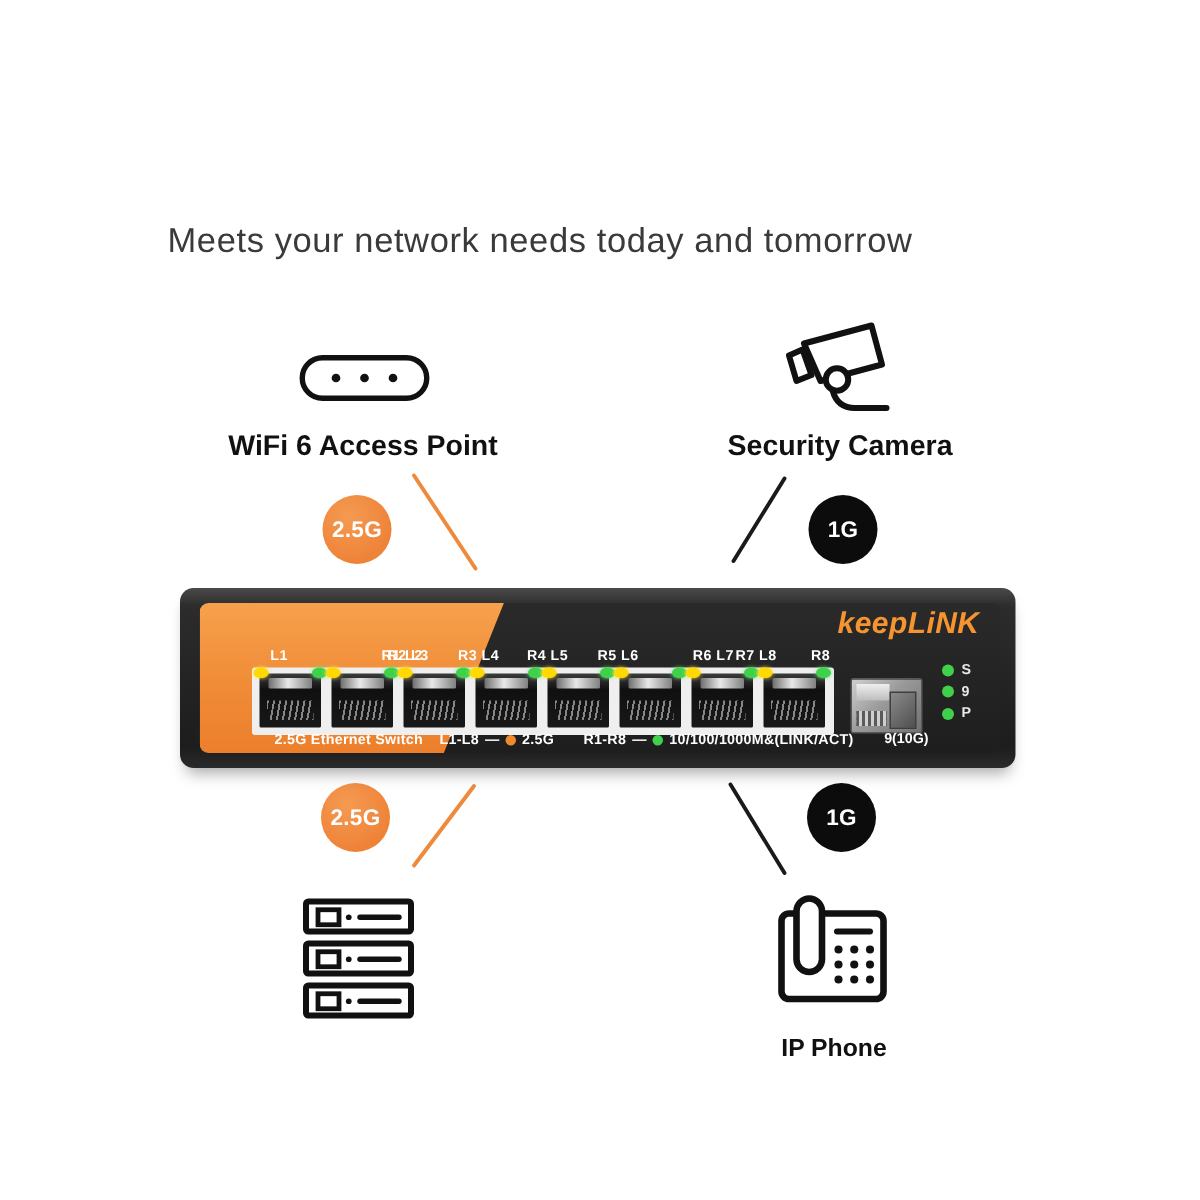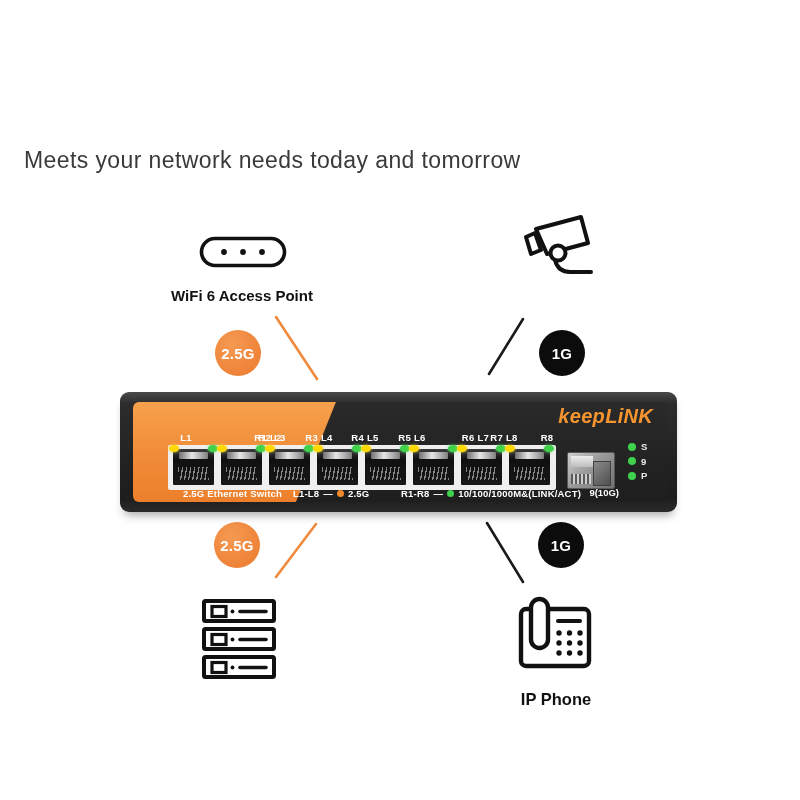--- a/index.html
+++ b/index.html
@@ -3,26 +3,26 @@
 <meta charset="utf-8">
 <style>
   html,body{margin:0;padding:0;background:#fff;}
   .canvas{position:relative;width:800px;height:800px;background:#ffffff;overflow:hidden;
           font-family:"Liberation Sans",sans-serif;color:#141414;}
   .abs{position:absolute;}
 
   
   .title{left:0;top:86px;width:800px;text-align:center;font-size:43px;font-weight:500;
          letter-spacing:1px;color:#161616;}
-  .subtitle{left:0;top:147px;width:720px;font-size:23px;font-weight:400;
-            letter-spacing:.4px;color:#3a3a3a;padding-left:24px;}
+  .subtitle{left:0;top:147px;width:720px;text-align:center;font-size:23px;font-weight:400;
+            letter-spacing:.4px;color:#3a3a3a;}
 
   
   .dev-label{width:220px;text-align:center;font-weight:700;color:#111;}
-  .lab-top{font-size:15px;}
+  .lab-top{font-size:19px;}
   .lab-bot{font-size:16.5px;}
 
   
   .badge{width:46px;height:46px;border-radius:50%;display:flex;align-items:center;
          justify-content:center;color:#fff;font-weight:700;font-size:15px;letter-spacing:.2px;}
   .badge.orange{background:radial-gradient(circle at 38% 32%,#f59a52,#ee8338 70%);}
   .badge.black{background:#0c0c0c;}
 
   
   .icon svg{display:block;}
@@ -55,21 +55,21 @@
         opacity:.85;}
   .led{position:absolute;width:10px;height:7px;border-radius:50%;top:-4px;}
   .led.yellow{left:-4px;background:#ffd900;box-shadow:0 0 3px #ffe34d;}
   .led.green{right:-4px;background:#3fd14b;box-shadow:0 0 3px #6ee877;}
 
   
   .cap{position:absolute;font-size:9.5px;font-weight:700;color:#fff;letter-spacing:.2px;white-space:nowrap;}
   .cap-model{left:50px;top:86px;}
   .legend{display:flex;align-items:center;gap:4px;}
   .legend-l{left:160px;top:86px;}
-  .legend-r{left:268px;top:86px;align-items:center;}
+  .legend-r{left:256px;top:86px;align-items:center;}
   .dot{display:inline-block;width:7px;height:7px;border-radius:50%;}
   .dot.orange{background:#f08a2e;}
   .dot.green{background:#3fd14b;}
 
   
   .sfp{position:absolute;left:434px;top:50px;width:46px;height:35px;border:1px solid #585858;
        border-radius:2px;background:linear-gradient(135deg,#cfcfcf 0%,#9a9a9a 45%,#717171 100%);}
   .sfp::before{content:"";position:absolute;left:3px;top:3px;width:22px;height:11px;
        background:linear-gradient(180deg,#efefef,#bdbdbd);}
   .sfp::after{content:"";position:absolute;left:3px;bottom:4px;width:20px;height:10px;
@@ -116,20 +116,21 @@
   <div class="abs icon" style="left:517px;top:209px;">
     <svg width="86" height="72" viewBox="0 0 86 72">
       <g fill="none" stroke="#111" stroke-width="4" stroke-linejoin="round" stroke-linecap="round">
         <path d="M19 20 L64 8 L71 34 L30 45 Z" fill="#fff"></path>
         <path d="M9 28 L18 24 L24 41 L14 45 Z"></path>
         <circle cx="41" cy="44" r="7.5" fill="#fff"></circle>
         <path d="M38 51 C 40 59 45 63 53 63 L 74 63"></path>
       </g>
     </svg>
   </div>
+  <div class="abs dev-label lab-top" style="left:450px;top:287px;">Security Camera</div>
 
   <div class="abs badge orange" style="left:215px;top:330px;">2.5G</div>
   <div class="abs badge black" style="left:539px;top:330px;">1G</div>
   <div class="abs badge orange" style="left:214px;top:522px;">2.5G</div>
   <div class="abs badge black" style="left:538px;top:522px;">1G</div>
 
   <div class="abs switch">
     <div class="switch-inner">
       <div class="switch-orange"></div>
       <div class="brand">keepLiNK</div>

